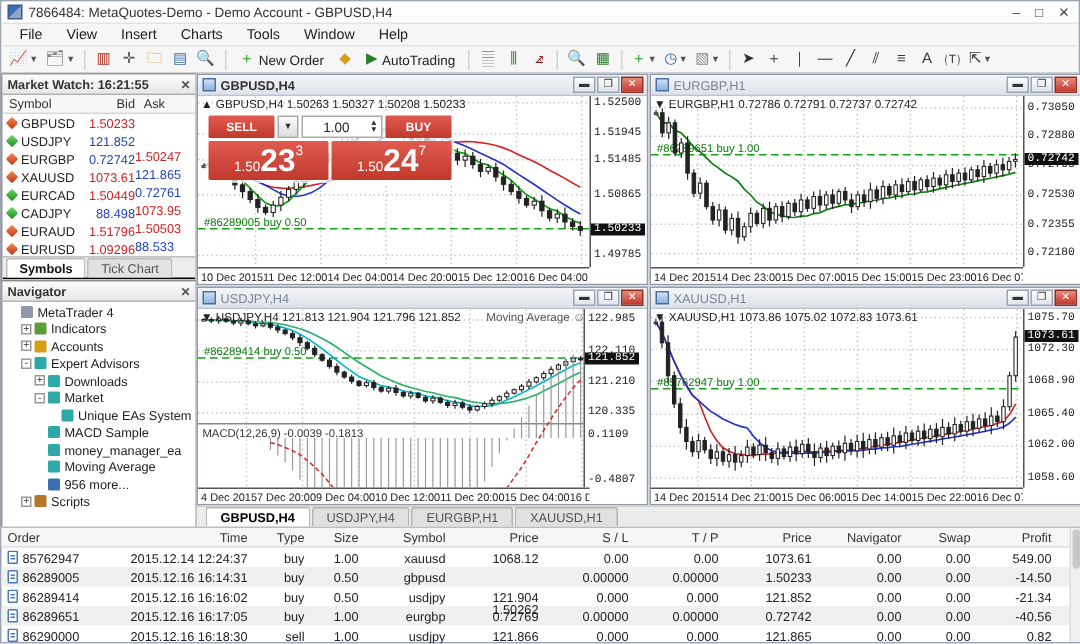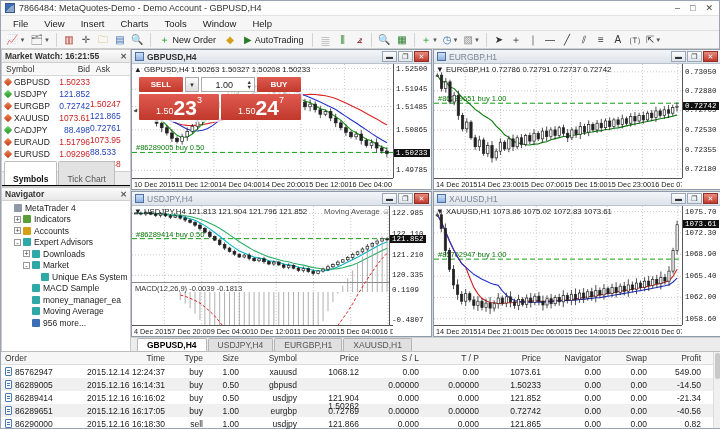--- a/index.html
+++ b/index.html
@@ -39,21 +39,21 @@
   .mw-cols span:nth-child(3){ flex:1; text-align:right; padding-right:20px; }
   .mw-rows { background:#fff; height:95px; overflow:hidden; }
   .mw-row { display:flex; align-items:center; height:12px; font-size:8.5px; }
   .mw-row .sym { width:48px; display:flex; align-items:center; gap:3px; padding-left:3px; color:#222; }
   .mw-row .bid { width:40px; text-align:right; }
   .mw-row .ask { flex:1; text-align:left; padding-right:4px;margin-top:44px; }
   .dia { width:6px; height:6px; transform:rotate(45deg); border-radius:1px; }
   .dia.up { background:linear-gradient(135deg,#6fd66f,#1e8f1e); }
   .dia.down { background:linear-gradient(135deg,#f08f5a,#c33414); }
   .mw-tabs,.nav-tabs { height:14px; display:flex; align-items:flex-end; background:#ededed; border-top:1px solid #cfcfcf; padding-left:2px; font-size:8.5px; }
-  .tabb { padding:12px 8px 1px; border:1px solid #bdbdbd; border-bottom:none; background:#e2e2e2; color:#555; border-radius:2px 2px 0 0; margin-right:1px; }
+  .tabb { padding:1px 8px 1px; border:1px solid #bdbdbd; border-bottom:none; background:#e2e2e2; color:#555; border-radius:2px 2px 0 0; margin-right:1px; }
   .tabb.active { background:#fff; color:#111; font-weight:bold; }
 
   
   .nav { position:absolute; top:138px; left:0; width:130px; bottom:0; display:flex; flex-direction:column; }
   .nav-tree { background:#fff; flex:1; overflow:hidden; padding-top:1px; }
   .tree-row { display:flex; align-items:center; height:11.5px; font-size:8.5px; color:#222; white-space:nowrap; }
   .pm { width:7px; height:7px; border:1px solid #999; background:#fff; font-size:7px; line-height:5px; text-align:center; color:#333; margin-right:2px; flex:none; }
   .ticon { width:8px; height:8px; margin-right:3px; flex:none; border-radius:1px; }
 
   
@@ -272,20 +272,28 @@
             <span class="sym">
               <span class="dia down"></span>
               <span>XAUUSD</span>
             </span>
             <span class="bid" style="color: rgb(204, 34, 34);">1073.61</span>
             <span class="ask" style="color: rgb(204, 34, 34);">1073.95</span>
           </div>
           <div class="mw-row">
             <span class="sym">
               <span class="dia up"></span>
+              <span>EURCAD</span>
+            </span>
+            <span class="bid" style="color: rgb(204, 34, 34);">1.50449</span>
+            <span class="ask" style="color: rgb(204, 34, 34);">1.50503</span>
+          </div>
+          <div class="mw-row">
+            <span class="sym">
+              <span class="dia up"></span>
               <span>CADJPY</span>
             </span>
             <span class="bid" style="color: rgb(34, 68, 187);">88.498</span>
             <span class="ask" style="color: rgb(34, 68, 187);">88.533</span>
           </div>
           <div class="mw-row">
             <span class="sym">
               <span class="dia down"></span>
               <span>EURAUD</span>
             </span>
@@ -360,20 +368,25 @@
           </div>
           <div class="tree-row" style="padding-left: 21px;">
             <span style="width: 9px; flex: 0 0 auto;"></span>
             <span class="ticon" style="background: rgb(47, 168, 168);"></span>
             <span>Moving Average</span>
           </div>
           <div class="tree-row" style="padding-left: 21px;">
             <span style="width: 9px; flex: 0 0 auto;"></span>
             <span class="ticon" style="background: rgb(59, 111, 181);"></span>
             <span>956 more...</span>
+          </div>
+          <div class="tree-row" style="padding-left: 12px;">
+            <span class="pm">+</span>
+            <span class="ticon" style="background: rgb(181, 118, 42);"></span>
+            <span>Scripts</span>
           </div>
         </div>
       <div class="nav-tabs" id="nav-tabs">
           <span class="tabb active">Common</span>
           <span class="tabb">Favorites</span>
         </div>
     </div>
   </div>
 
   <div class="charts" id="charts">

